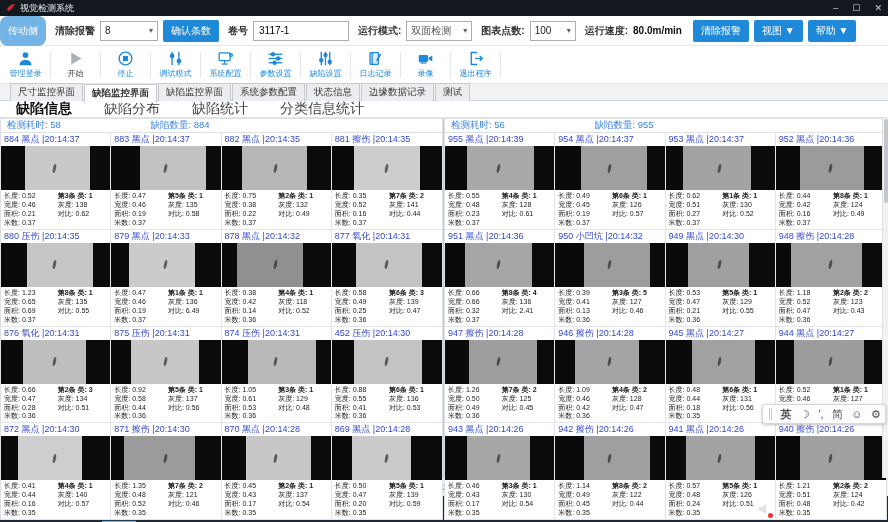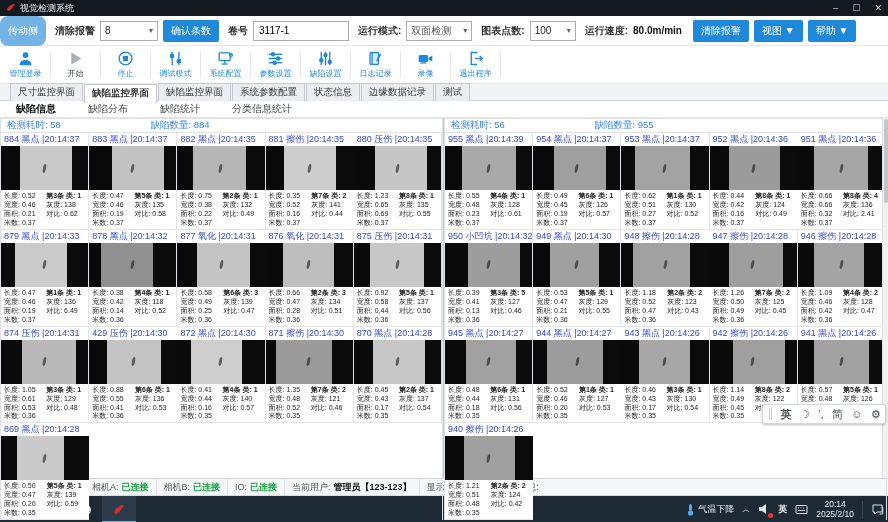--- a/index.html
+++ b/index.html
@@ -26,33 +26,33 @@
 .toolbar2{height:38px;display:flex;align-items:center;background:#fff;border-bottom:1px solid #e4e7eb;padding:0 2px}
 .action{width:47px;display:flex;flex-direction:column;align-items:center;justify-content:flex-end;gap:1px;color:#1e88d9;font-size:8px;background:none;border:none;font-family:inherit;cursor:pointer;white-space:nowrap}
 .action svg{width:17px;height:17px;display:block}
 .action.disabled{color:#3c4248}
 .tb2-div{width:1px;height:26px;background:#e3e6ea;margin:0 1px;flex:0 0 1px}
 
 
 .tabs1{height:17px;background:#f2f3f5;display:flex;align-items:center;padding-left:10px;border-bottom:1px solid #cfd3d8;font-size:9.5px}
 .tab{padding:2px 7px;border:1px solid #c6cad0;border-bottom:none;background:#ecedf0;margin-right:1px;color:#333;cursor:pointer;white-space:nowrap}
 .tab.active{background:#fff;position:relative;top:1px;padding-bottom:3px;font-weight:bold}
-.tabs2{height:17px;display:flex;align-items:center;background:#fff;border-bottom:1px solid #e1e4e8;font-size:10px}
+.tabs2{height:17px;display:flex;align-items:center;background:#fff;border-bottom:1px solid #e1e4e8;font-size:14px}
 .subtab{padding:2px 16px;color:#444;cursor:pointer;white-space:nowrap}
 .subtab.active{font-weight:bold;color:#101010}
 
 
 .panels{display:flex;height:361px;position:relative;border-bottom:1px solid #cfd3d8}
 .panel{width:50%;display:flex;flex-direction:column;border-right:1px solid #c7cbd0}
 .panel:last-child{border-right:none}
 .panel-header{height:14px;display:flex;align-items:center;padding:0 6px;font-size:9.5px;border:1px solid #dde0e4;border-bottom:none;background:#fff}
 .panel-title{color:#2f7bd9;font-weight:bold;flex:1}
 .panel-kv{color:#3b82e0;width:120px;white-space:nowrap}
 .panel-kv.count{width:110px;text-align:center;padding-right:4px}
-.grid{flex:1;display:grid;grid-template-columns:repeat(5,1fr);grid-auto-rows:1fr;border:1px solid #dde0e4;border-bottom:none}
+.grid{flex:1;display:grid;grid-template-columns:repeat(4,1fr);grid-auto-rows:1fr;border:1px solid #dde0e4;border-bottom:none}
 .cell{border-right:1px solid #e2e5e9;border-bottom:1px solid #e2e5e9;display:flex;flex-direction:column;overflow:hidden;background:#fff}
 .cell:nth-child(4n){border-right:none}
 .cell-caption{height:13px;color:#3448d0;font-size:9px;line-height:13px;padding:0 3px;white-space:nowrap;overflow:hidden}
 .thumb{height:44px;position:relative;flex:0 0 44px}
 .thumb::after{content:"";position:absolute;left:48%;top:40%;width:3px;height:9px;background:rgba(35,35,35,.65);border-radius:50%;transform:rotate(12deg)}
 .cell-info{flex:1;display:flex;font-size:7px;color:#1c1c1c;padding:2px 3px 1px 3px;line-height:1.28}
 .info-col{width:52%}
 .info-col.r{width:48%}
 .strip-line{font-weight:bold}
 
@@ -484,21 +484,21 @@
       <div class="info-col r">
         <div class="strip-line">第3条 类: 1</div>
         <div><span>灰度:</span> <span>129</span></div>
         <div><span>对比:</span> <span>0.48</span></div>
       </div>
     </div>
   </div>
 
   <div class="cell">
     <div class="cell-caption">
-      <span>429</span>
+      <span>452</span>
       <span>压伤</span>
       <span>|20:14:30</span>
     </div>
     <div class="thumb" style="background: linear-gradient(90deg, rgb(10, 10, 10) 0px, rgb(10, 10, 10) 20%, rgb(195, 195, 195) 20%, rgb(195, 195, 195) 82%, rgb(11, 11, 11) 82%, rgb(11, 11, 11) 100%);"></div>
     <div class="cell-info">
       <div class="info-col">
         <div><span>长度:</span> <span>0.88</span></div>
         <div><span>宽度:</span> <span>0.55</span></div>
         <div><span>面积:</span> <span>0.41</span></div>
         <div><span>米数:</span> <span>0.36</span></div>

